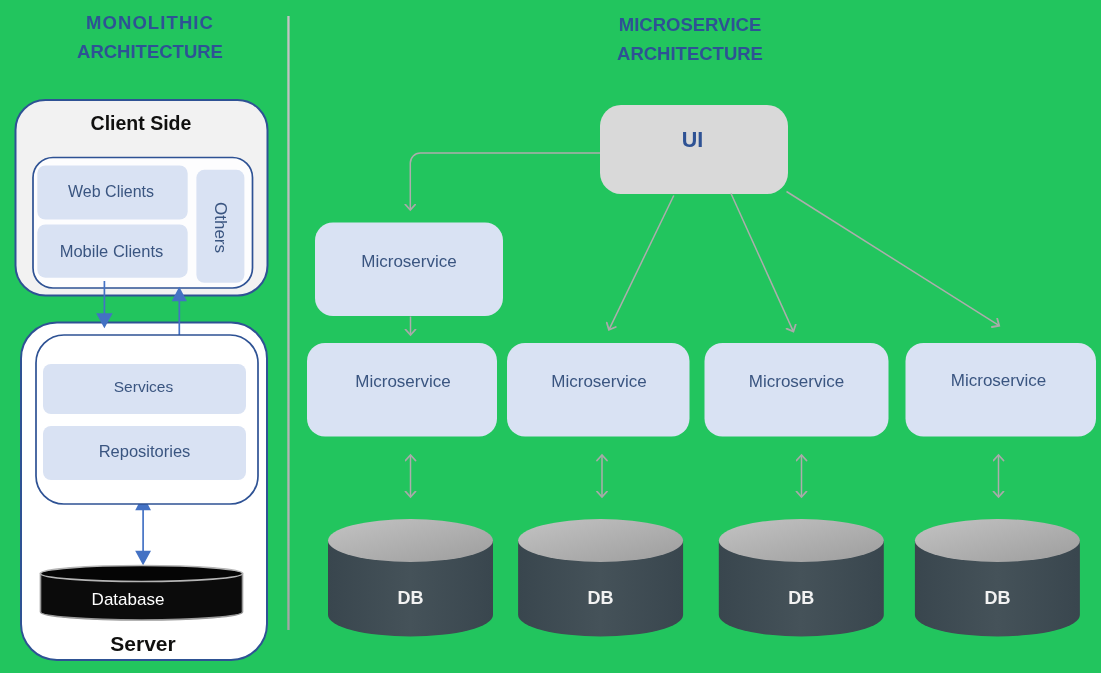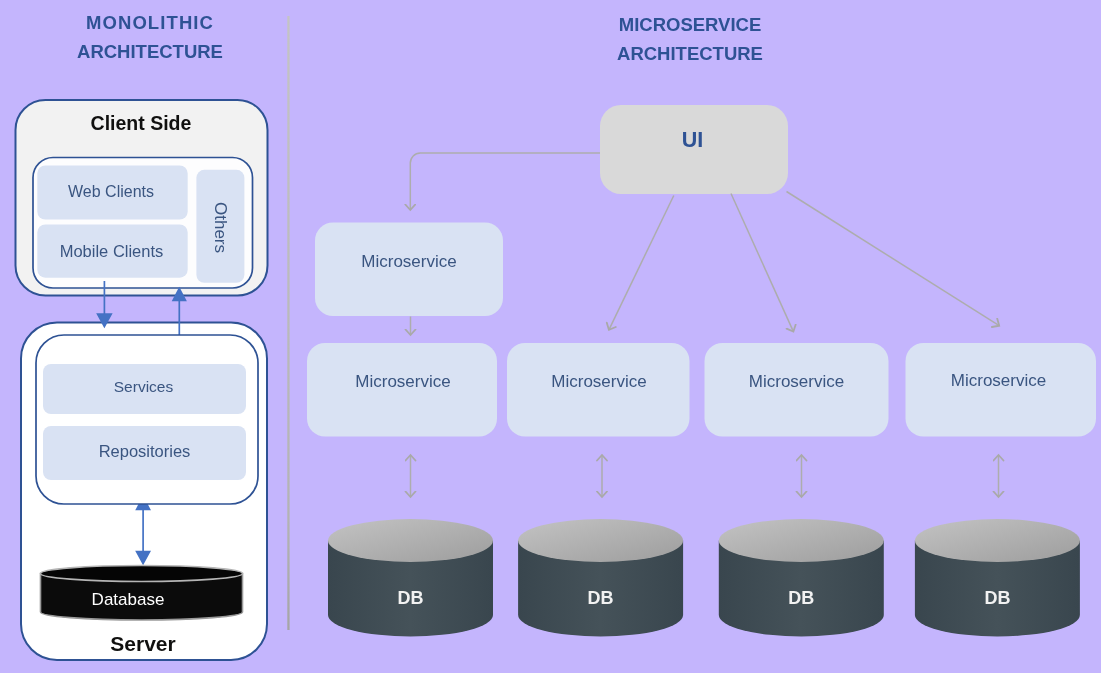--- a/index.html
+++ b/index.html
@@ -1,16 +1,16 @@
 <!DOCTYPE html>
 <html><head>
 <meta charset="utf-8">
 <style>
   html,body{margin:0;padding:0;background:#ffffff;}
-  #stage{position:relative;width:1101px;height:673px;background:#c4b5fd;overflow:hidden;
+  #stage{position:relative;width:1101px;height:673px;background:#22c55e;overflow:hidden;
          font-family:"Liberation Sans", sans-serif;}
   svg{position:absolute;left:0;top:0;}
 </style>
 </head>
 <body>
 <div id="stage">
 <svg width="1101" height="673" viewBox="0 0 1101 673">
   <defs>
     <linearGradient id="topcap" x1="0" y1="0" x2="1" y2="1">
       <stop offset="0" stop-color="#c3c3c3"></stop>

